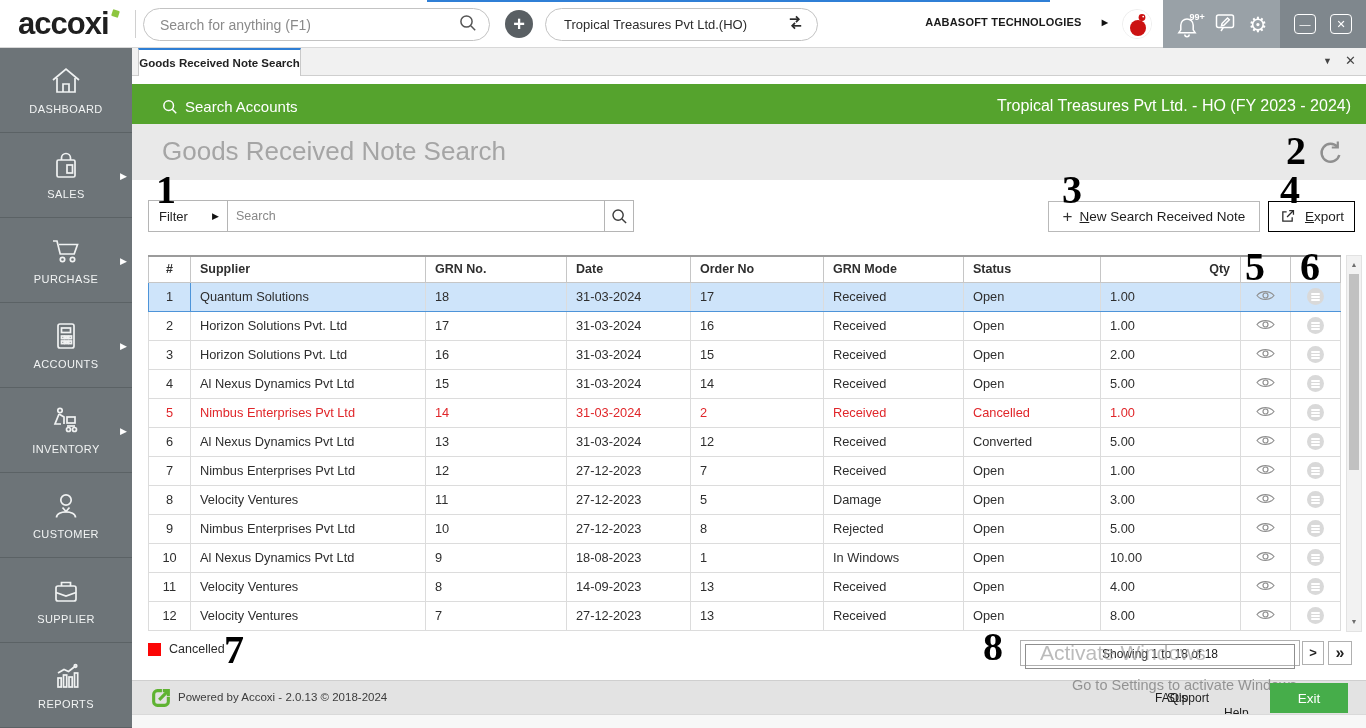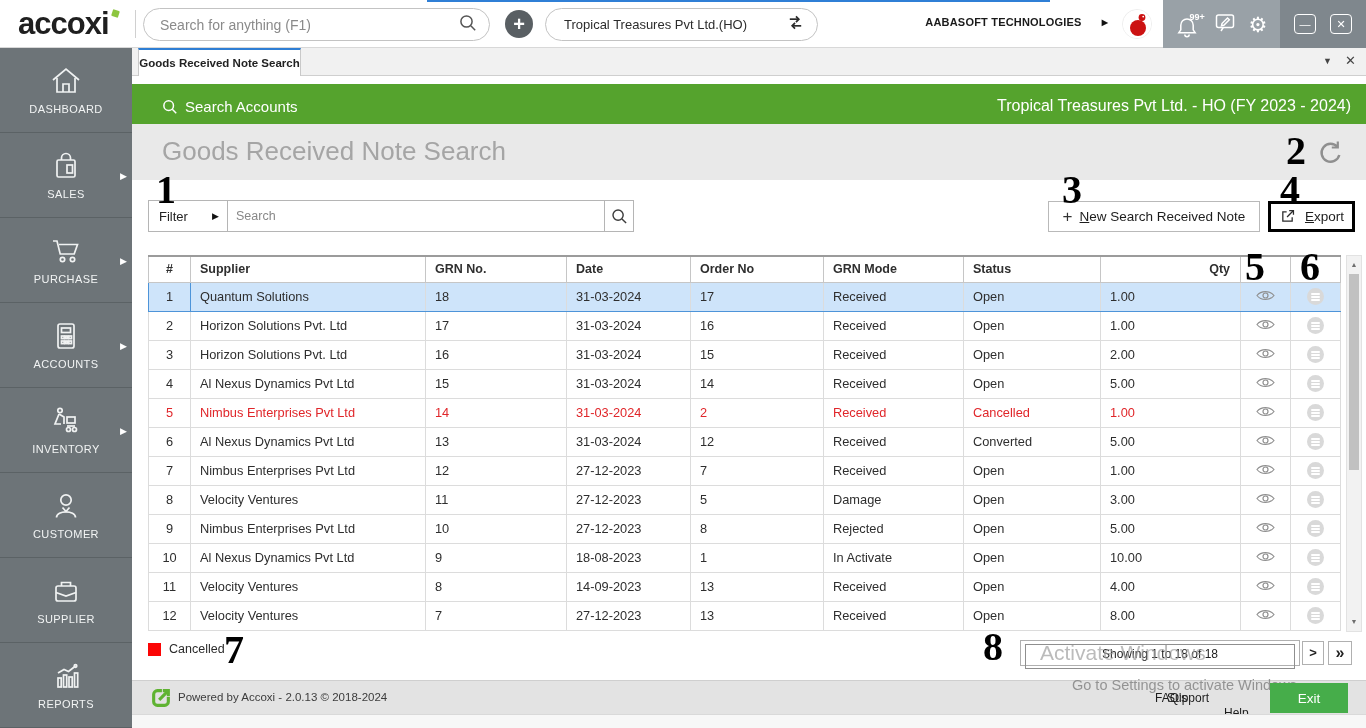--- a/index.html
+++ b/index.html
@@ -54,21 +54,21 @@
   .main { position:absolute; left:0; top:132px; width:1234px; height:500px; background:#fff; }
 
   
   .filter-box { position:absolute; left:16px; top:20px; width:80px; height:32px; border:1px solid #b5b5b5; display:flex; align-items:center; padding:0 8px 0 10px; font-size:13px; color:#222; background:#fff; }
   .filter-box .tri { margin-left:auto; font-size:9px; color:#111; }
   .toolbar-search { position:absolute; left:96px; top:20px; width:377px; height:32px; border:1px solid #b5b5b5; border-left:none; font-size:12.5px; color:#333; padding:0 8px; outline:none; }
   .toolbar-search::placeholder { color:#888; }
   .search-go { position:absolute; left:473px; top:20px; width:29px; height:32px; border:1px solid #b5b5b5; border-left:none; background:#fff; display:flex; align-items:center; justify-content:center; }
   .new-btn { position:absolute; left:916px; top:21px; width:212px; height:31px; border:1px solid #b9b9b9; background:#fff; display:flex; align-items:center; justify-content:center; gap:7px; font-size:13.5px; color:#1d1d1d; }
   .new-btn .plus { font-size:17px; color:#333; font-weight:400; }
-  .export-btn { position:absolute; left:1136px; top:21px; width:87px; height:31px; border:3px solid #000000; background:#fff; display:flex; align-items:center; justify-content:center; gap:9px; font-size:13.5px; color:#1d1d1d; }
+  .export-btn { position:absolute; left:1136px; top:21px; width:87px; height:31px; border:1px solid #000000; background:#fff; display:flex; align-items:center; justify-content:center; gap:9px; font-size:13.5px; color:#1d1d1d; }
   .accesskey::first-letter { text-decoration:underline; }
 
   
   .grn-table { position:absolute; left:16px; top:75px; width:1192px; border-collapse:collapse; table-layout:fixed; border-top:2px solid #9b9b9b; }
   .grn-table th { height:26px; border:1px solid #c6c6c6; font-size:12.5px; font-weight:700; color:#2f2f2f; text-align:left; padding:0 0 0 9px; background:#fff; white-space:nowrap; overflow:hidden; }
   .grn-table th.c-idx { text-align:center; padding:0; }
   .grn-table th.c-qty { text-align:right; padding:0 10px 0 0; }
   .grn-table td { height:29px; border:1px solid #dcdcdc; font-size:12.8px; color:#2e2e2e; padding:0 0 0 9px; white-space:nowrap; overflow:hidden; background:#fff; }
   .grn-table td.c-idx { text-align:center; padding:0; }
   .grn-table tr.selected td { background:#cee4fa; border-bottom:1px solid #4d94d9; }
@@ -488,21 +488,21 @@
                     <circle cx="9.5" cy="6.5" r="2.5" fill="none" stroke="#8f8f8f" stroke-width="1.2"></circle>
                   </svg></span></td>
               <td class="c-icon"><span class="menucircle"><i></i><i></i><i></i></span></td>
             </tr>
             <tr class="row ">
               <td class="c-idx">10</td>
               <td>Al Nexus Dynamics Pvt Ltd</td>
               <td>9</td>
               <td>18-08-2023</td>
               <td>1</td>
-              <td>In Activate</td>
+              <td>In Windows</td>
               <td>Open</td>
               <td>10.00</td>
               <td class="c-icon"><span class="eye"><svg width="19" height="13" viewBox="0 0 19 13">
                     <path d="M1 6.5 C5 1.2 14 1.2 18 6.5 C14 11.8 5 11.8 1 6.5 Z" fill="none" stroke="#8f8f8f" stroke-width="1.2"></path>
                     <circle cx="9.5" cy="6.5" r="2.5" fill="none" stroke="#8f8f8f" stroke-width="1.2"></circle>
                   </svg></span></td>
               <td class="c-icon"><span class="menucircle"><i></i><i></i><i></i></span></td>
             </tr>
             <tr class="row ">
               <td class="c-idx">11</td>

